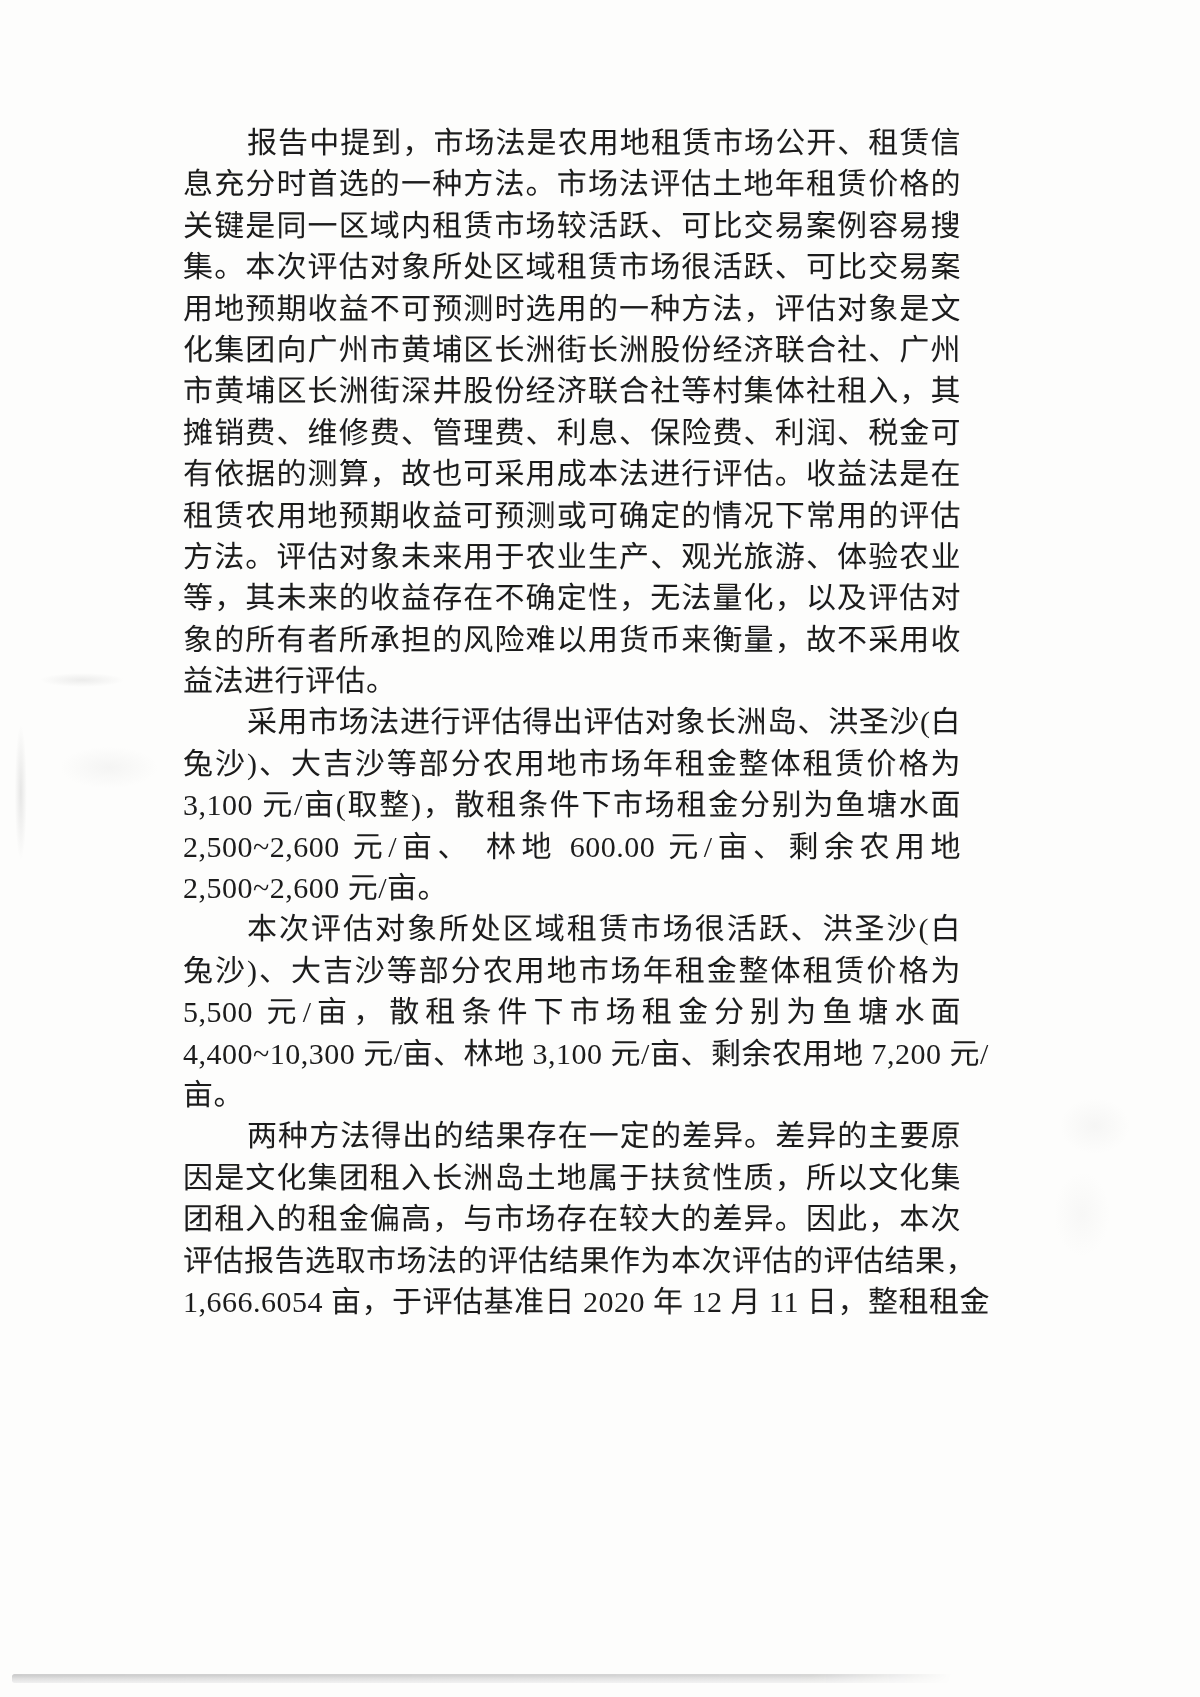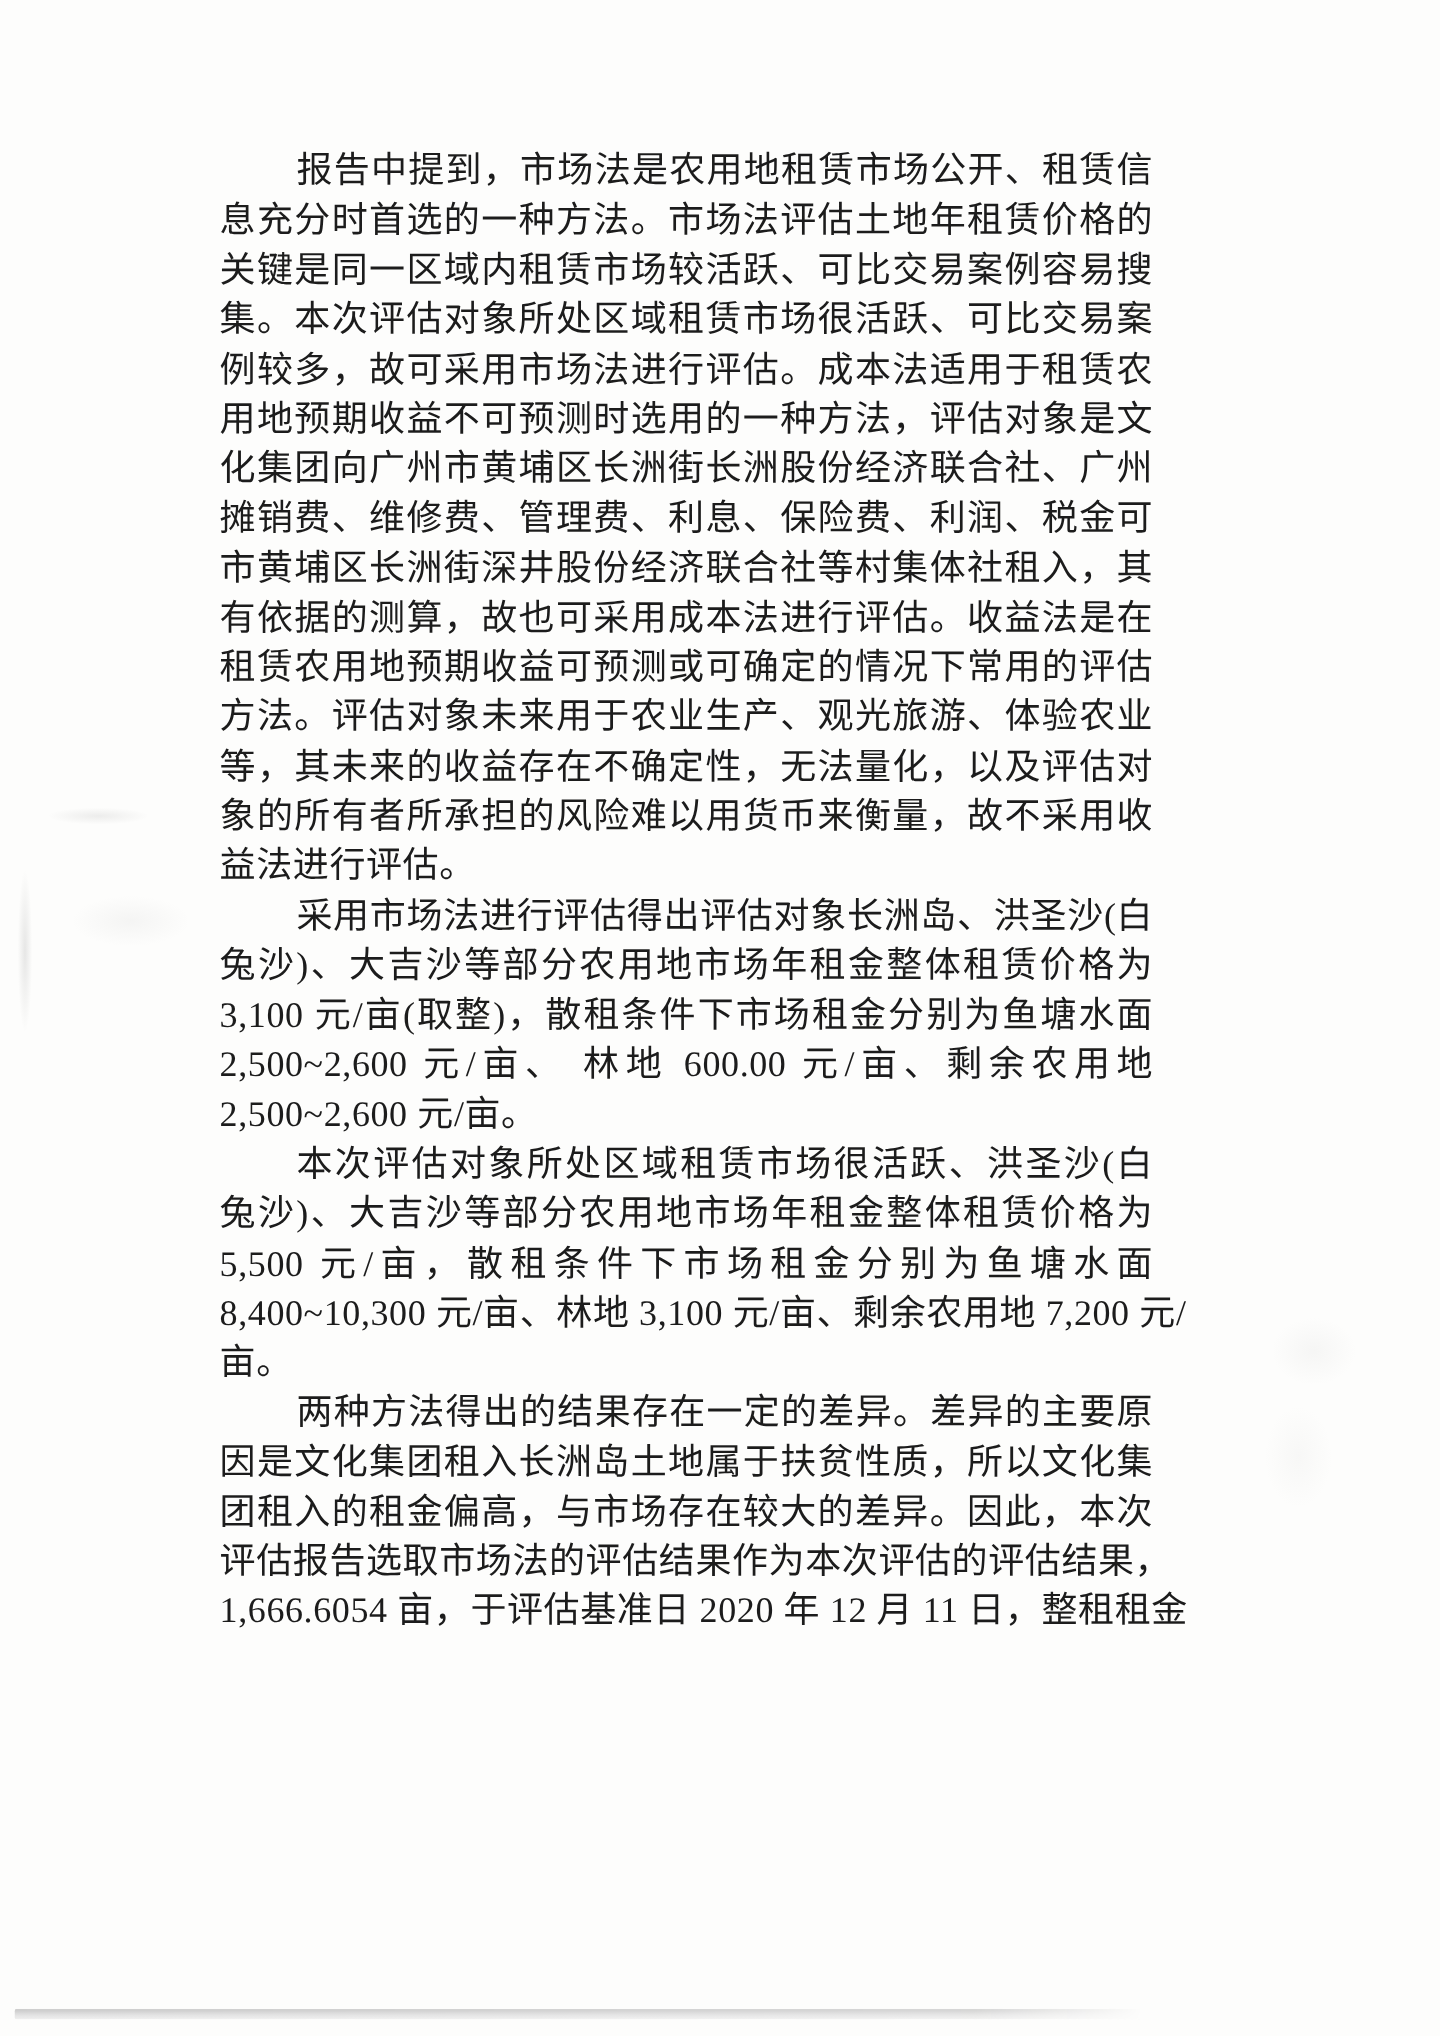--- a/index.html
+++ b/index.html
@@ -78,40 +78,39 @@
 </style>
 </head>
 <body>
 
 <div class="page">
   <div class="text-block">
       <div class="line indent">报告中提到，市场法是农用地租赁市场公开、租赁信</div>
       <div class="line">息充分时首选的一种方法。市场法评估土地年租赁价格的</div>
       <div class="line">关键是同一区域内租赁市场较活跃、可比交易案例容易搜</div>
       <div class="line">集。本次评估对象所处区域租赁市场很活跃、可比交易案</div>
-      <div class="line">例较多，故可采用市场法进行评估。成本法适用于租赁农</div>
       <div class="line">用地预期收益不可预测时选用的一种方法，评估对象是文</div>
       <div class="line">化集团向广州市黄埔区长洲街长洲股份经济联合社、广州</div>
+      <div class="line">市黄埔区长洲街深井股份经济联合社等村集体社租入，其</div>
       <div class="line">摊销费、维修费、管理费、利息、保险费、利润、税金可</div>
-      <div class="line">市黄埔区长洲街深井股份经济联合社等村集体社租入，其</div>
       <div class="line">有依据的测算，故也可采用成本法进行评估。收益法是在</div>
       <div class="line">租赁农用地预期收益可预测或可确定的情况下常用的评估</div>
       <div class="line">方法。评估对象未来用于农业生产、观光旅游、体验农业</div>
       <div class="line">等，其未来的收益存在不确定性，无法量化，以及评估对</div>
       <div class="line">象的所有者所承担的风险难以用货币来衡量，故不采用收</div>
       <div class="line flush">益法进行评估。</div>
       <div class="line indent">采用市场法进行评估得出评估对象长洲岛、洪圣沙(白</div>
       <div class="line">兔沙)、大吉沙等部分农用地市场年租金整体租赁价格为</div>
       <div class="line">3,100 元/亩(取整)，散租条件下市场租金分别为鱼塘水面</div>
       <div class="line">2,500~2,600 元/亩、 林地 600.00 元/亩、剩余农用地</div>
       <div class="line flush">2,500~2,600 元/亩。</div>
       <div class="line indent">本次评估对象所处区域租赁市场很活跃、洪圣沙(白</div>
       <div class="line">兔沙)、大吉沙等部分农用地市场年租金整体租赁价格为</div>
       <div class="line">5,500 元/亩，散租条件下市场租金分别为鱼塘水面</div>
-      <div class="line">8,400~10,300 元/亩、林地 3,100 元/亩、剩余农用地 7,200 元/</div>
+      <div class="line">4,400~10,300 元/亩、林地 3,100 元/亩、剩余农用地 7,200 元/</div>
       <div class="line flush">亩。</div>
       <div class="line indent">两种方法得出的结果存在一定的差异。差异的主要原</div>
       <div class="line">因是文化集团租入长洲岛土地属于扶贫性质，所以文化集</div>
       <div class="line">团租入的租金偏高，与市场存在较大的差异。因此，本次</div>
       <div class="line">评估报告选取市场法的评估结果作为本次评估的评估结果，</div>
       <div class="line">1,666.6054 亩，于评估基准日 2020 年 12 月 11 日，整租租金</div>
     </div>
   <div class="smudge smudge-left"></div>
   <div class="smudge smudge-right"></div>
   <div class="scan-edge-bottom"></div>

